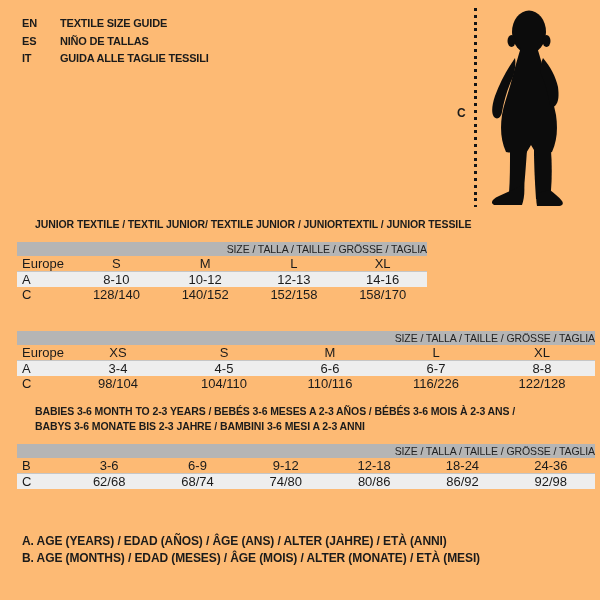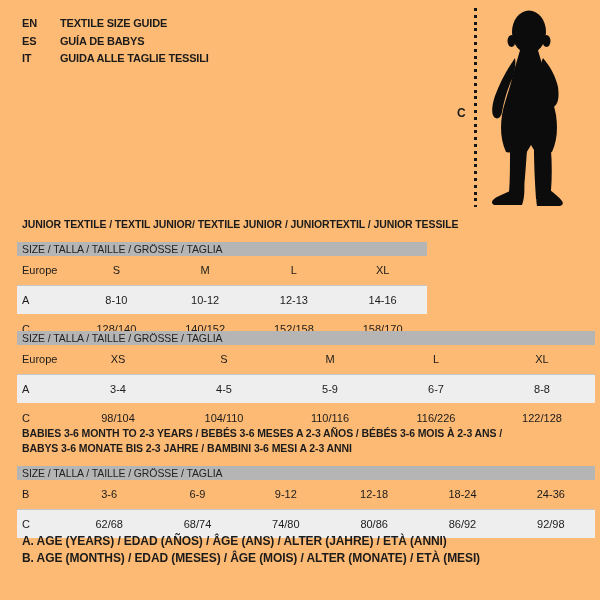--- a/index.html
+++ b/index.html
@@ -22,48 +22,48 @@
   .dotted-line {
     position:absolute; left:474px; top:8px; width:3px; height:199px;
     background:repeating-linear-gradient(180deg,#161616 0 3px,transparent 3px 6.8px);
   }
   .baby { position:absolute; left:481px; top:8px; width:96px; height:201px; }
 
   
   .tbl-sec { position:absolute; left:17px; }
   .tbl-sec.t1 { top:217px; width:410px; }
   .tbl-sec.t2 { top:321px; width:578px; }
-  .tbl-sec.t3 { top:426px; width:578px; }
-  .tbl-title { font-weight:700; font-size:10.5px; line-height:15px; letter-spacing:-0.1px; margin-left:5px; white-space:nowrap; }
+  .tbl-sec.t3 { top:404px; width:578px; }
+  .tbl-title { font-weight:700; font-size:10.5px; line-height:15px; letter-spacing:-0.1px; margin-left:18px; white-space:nowrap; }
   .tbl-sec table { width:100%; border-collapse:collapse; table-layout:fixed; margin-top:10px; }
   .tbl-sec tr.band td {
     background:#b5b5b5; height:14px; font-size:10.5px; letter-spacing:-0.1px;
-    text-align:left; padding:0 0 1px 5px; color:#222;
+    text-align:right; padding:0 0 1px 5px; color:#222;
   }
-  .tbl-sec td { height:29px; font-size:11px; text-align:center; padding:0; }
+  .tbl-sec td { height:15px; font-size:13px; text-align:center; padding:0; }
   .tbl-sec td.rowlabel { text-align:left; padding-left:5px; }
   .tbl-sec tr.shaded td { background:#eeeeee; border-top:1px solid #c6c6c6; }
 
   
   .footnotes { position:absolute; left:22px; top:533px; }
   .footnote { font-weight:700; font-size:12px; line-height:17.3px; letter-spacing:-0.1px; white-space:nowrap; }
 </style>
 </head>
 <body>
 
 <div class="page">
 
   <section class="lang-block">
 
       <div class="lang-row">
         <span class="lang-code">EN</span><span class="lang-label">TEXTILE SIZE GUIDE</span>
       </div>
 
       <div class="lang-row">
-        <span class="lang-code">ES</span><span class="lang-label">GUÍA DE BABYS</span>
+        <span class="lang-code">ES</span><span class="lang-label">NIÑO DE TALLAS</span>
       </div>
 
 
 
       <div class="lang-row">
         <span class="lang-code">IT</span><span class="lang-label">GUIDA ALLE TAGLIE TESSILI</span>
       </div>
 
   </section>
 
@@ -143,21 +143,21 @@
             <td>XS</td>
             <td>S</td>
             <td>M</td>
             <td>L</td>
             <td>XL</td>
           </tr>
           <tr class="shaded">
             <td class="rowlabel">A</td>
             <td>3-4</td>
             <td>4-5</td>
-            <td>5-9</td>
+            <td>6-6</td>
             <td>6-7</td>
             <td>8-8</td>
           </tr>
           <tr>
             <td class="rowlabel">C</td>
             <td>98/104</td>
             <td>104/110</td>
             <td>110/116</td>
             <td>116/226</td>
             <td>122/128</td>

